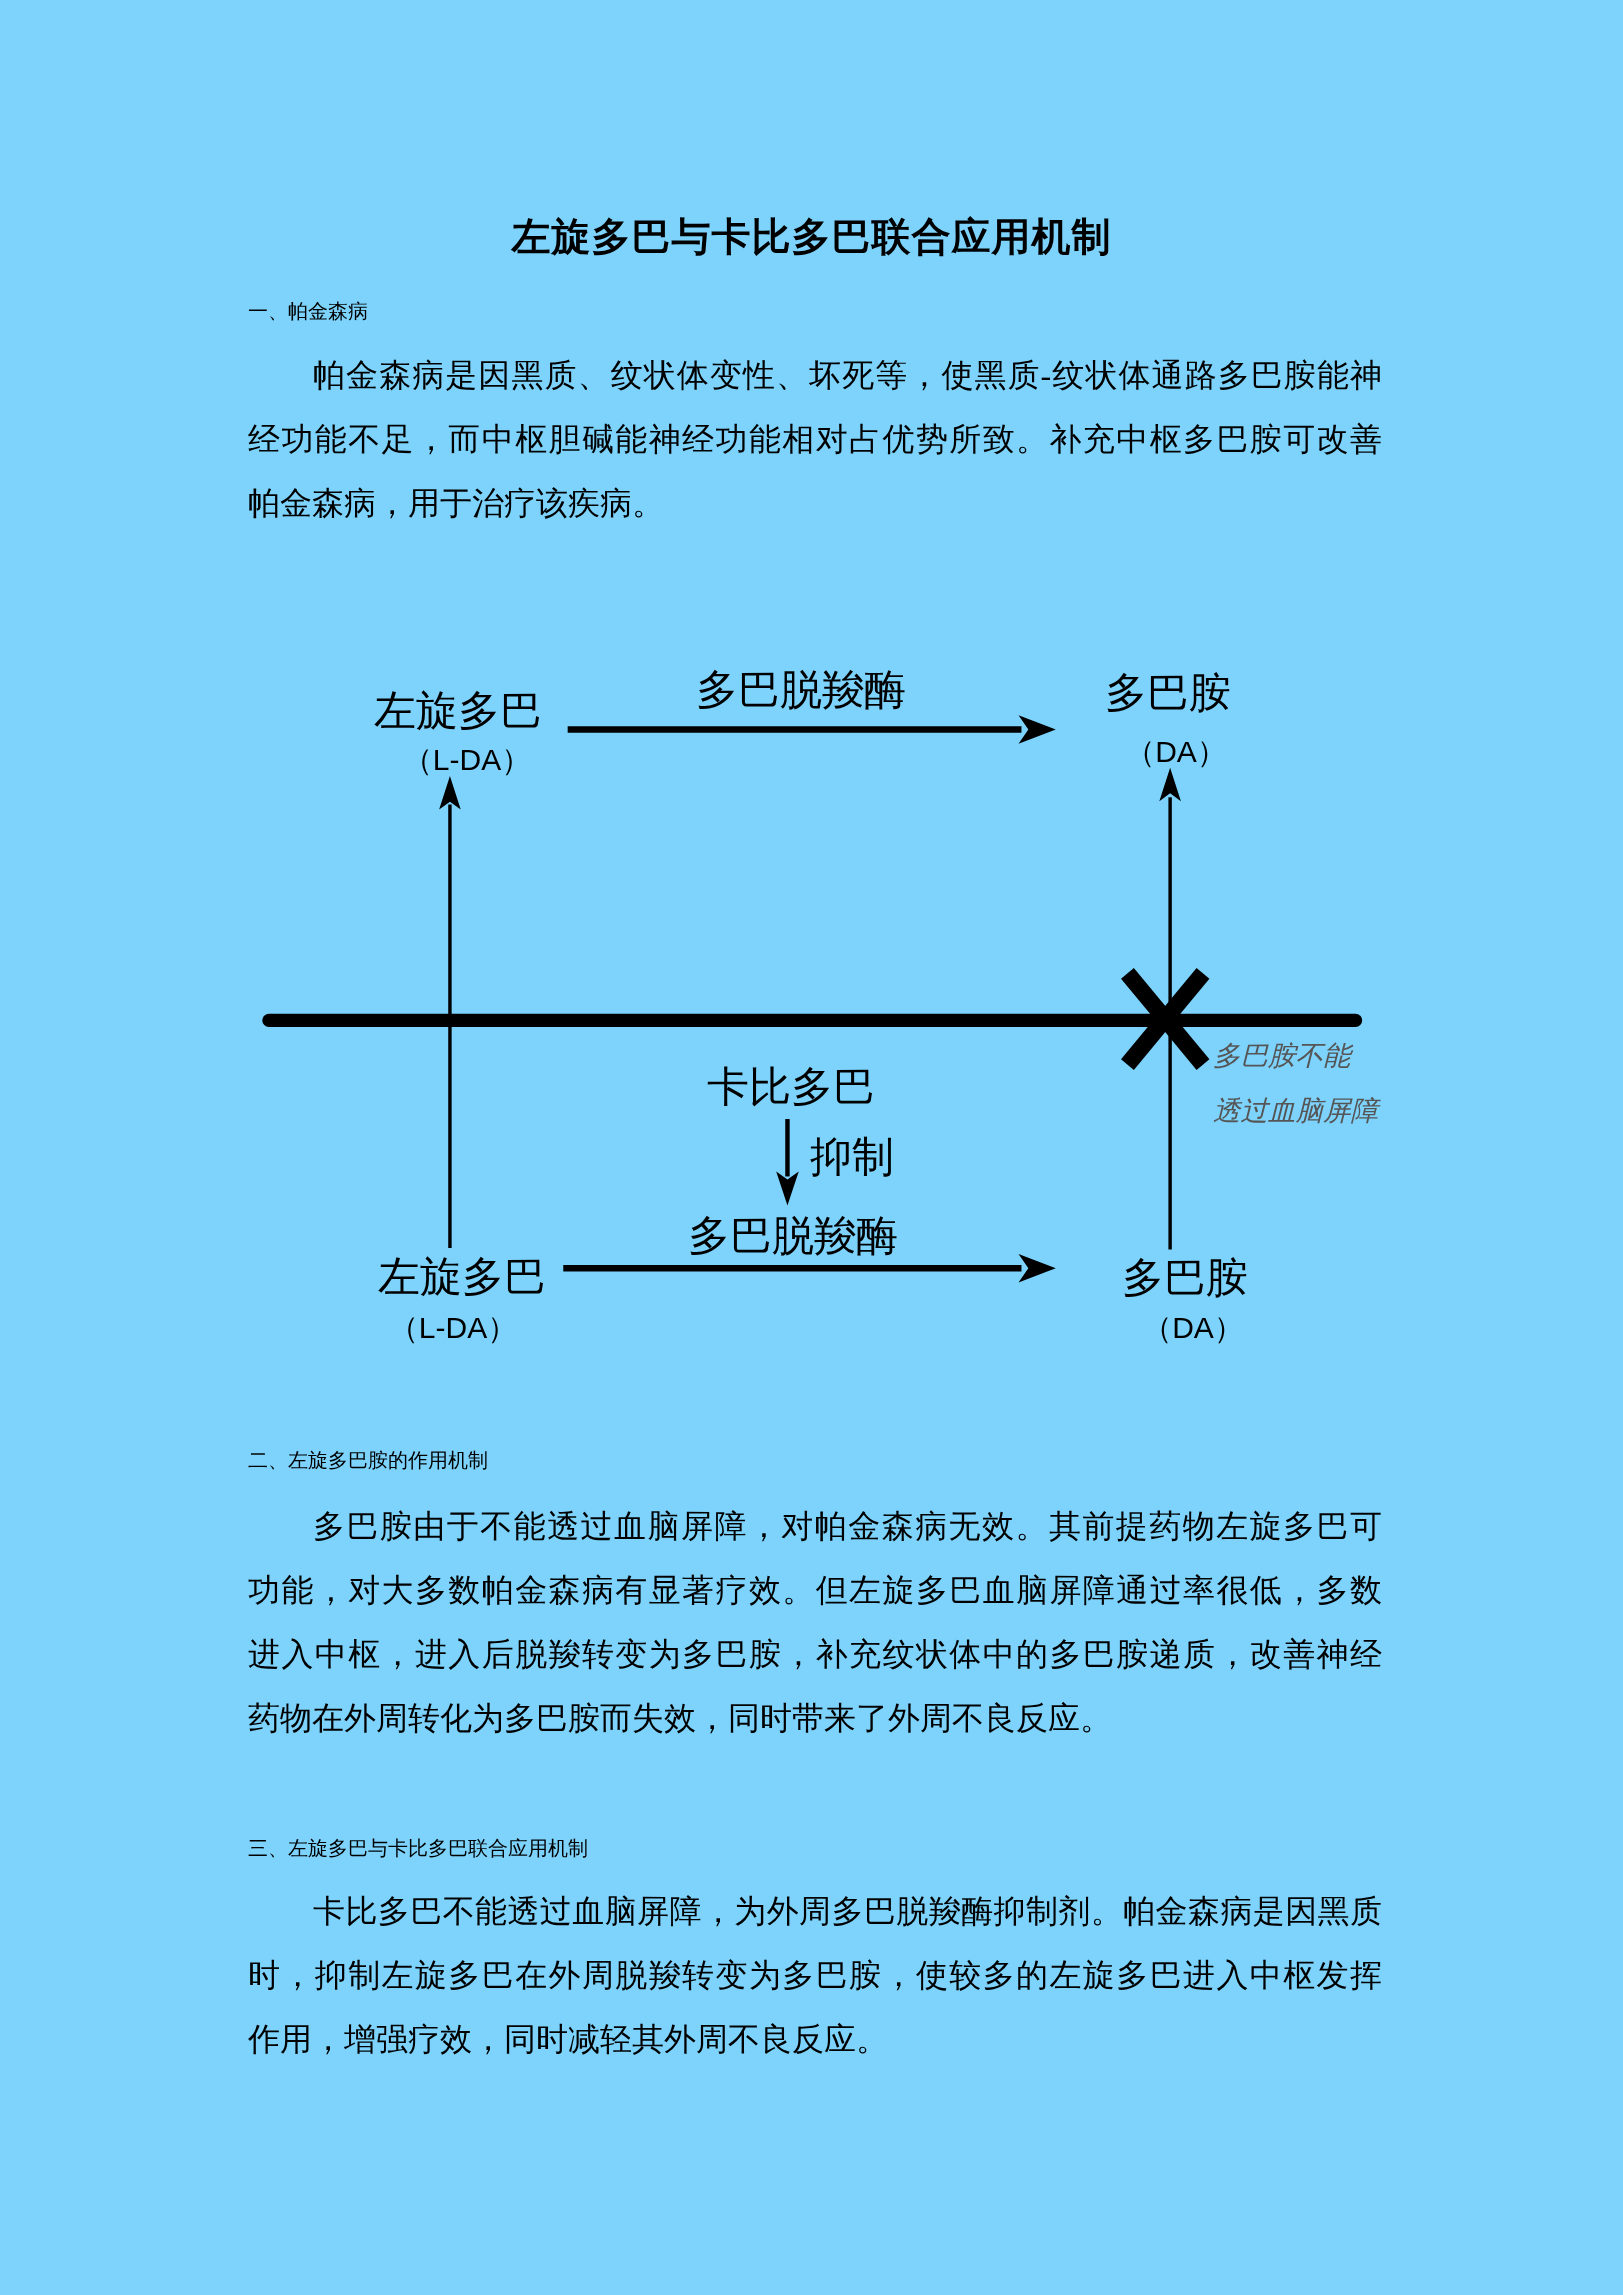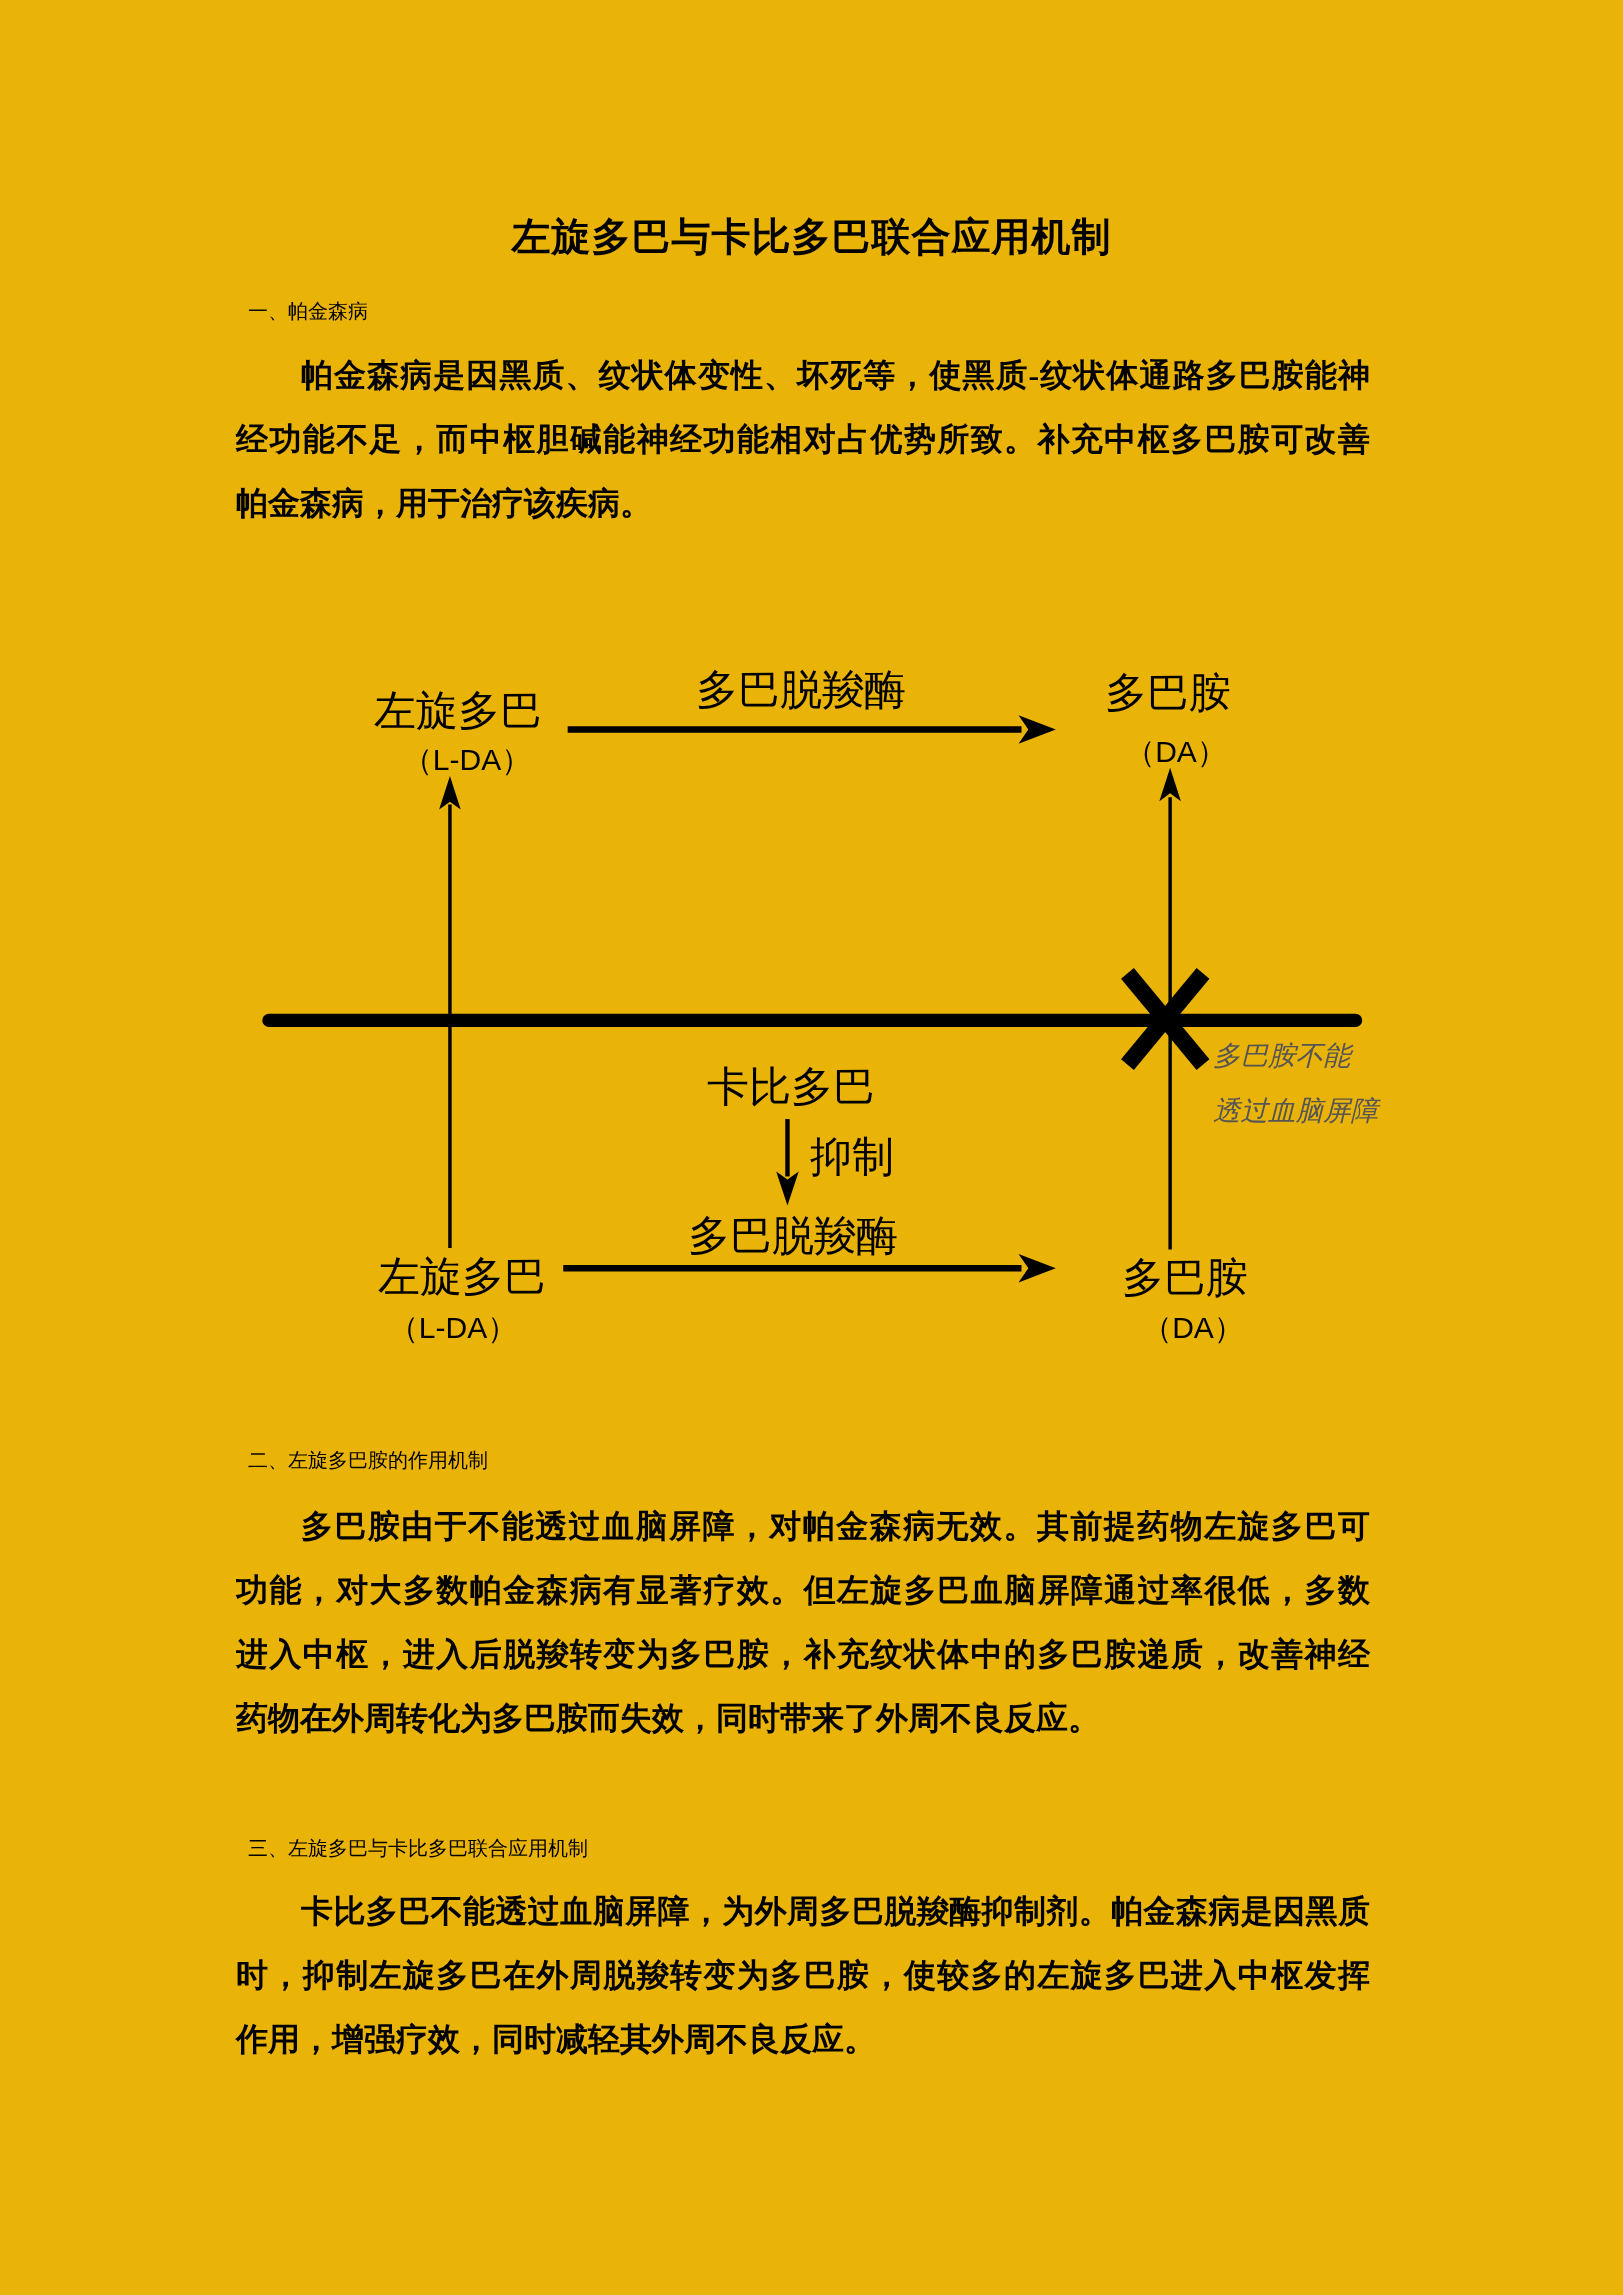--- a/index.html
+++ b/index.html
@@ -1,20 +1,20 @@
 <!DOCTYPE html>
 <html style="font-size:7.9px"><head>
 <meta charset="utf-8">
 <style>
   html, body { margin: 0; padding: 0; background: #ffffff; }
   .page {
     position: relative;
     width: 1623px;
     height: 2295px;
-    background: #eab308;
+    background: #7dd3fc;
     overflow: hidden;
     font-family: "Liberation Serif", "DejaVu Serif", serif;
     color: #000000;
   }
   .doc-title {
     position: absolute;
     top: 210px; left: 0;
     width: 1623px;
     text-align: center;
     font-size: 39px;
@@ -27,23 +27,22 @@
     left: 248px;
     font-size: 20px;
     line-height: 35px;
     white-space: pre;
   }
   .h1 { top: 294px; }
   .h2 { top: 1443px; }
   .h3 { top: 1831px; }
   .para {
     position: absolute;
-    left: 236px;
+    left: 248px;
     width: 1134px;
-    font-weight: bold;
   }
   .p1 { top: 343px; }
   .p2 { top: 1494px; }
   .p3 { top: 1879px; }
   .pline {
     height: 64px;
     line-height: 64px;
     font-size: 32px;
     text-align: justify;
     text-align-last: justify;

